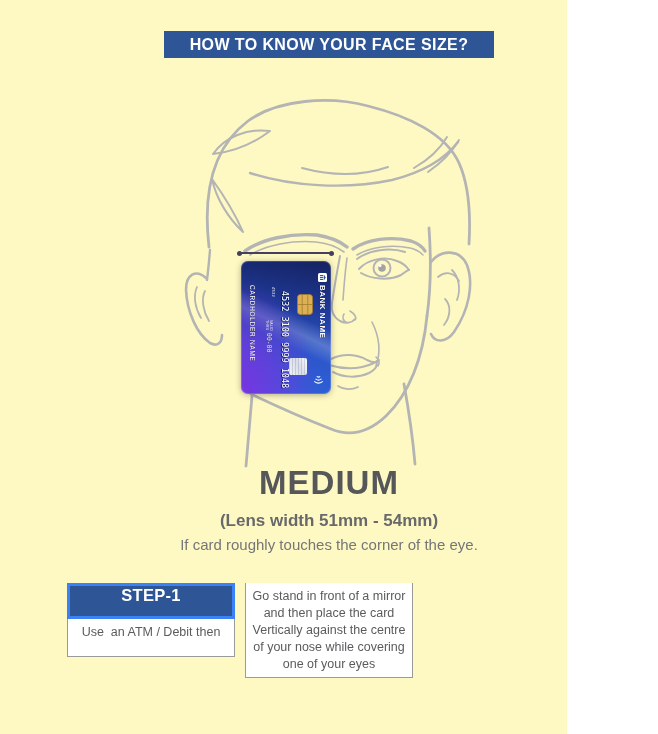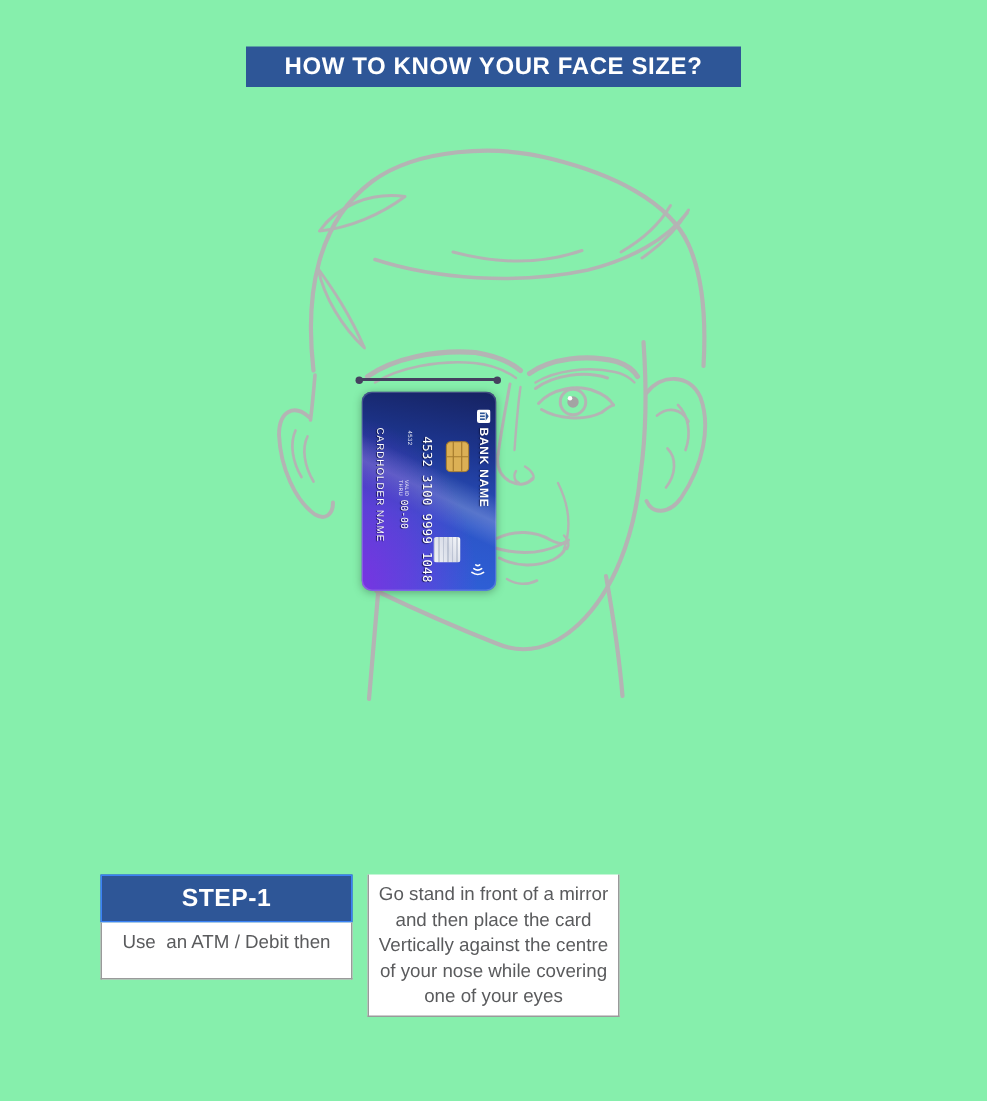--- a/index.html
+++ b/index.html
@@ -1,16 +1,16 @@
 <!DOCTYPE html>
 <html><head>
 <meta charset="utf-8">
 <style>
   html,body{margin:0;padding:0;background:#ffffff;}
-  .page{position:relative;width:658px;height:734px;background:#86efac;overflow:hidden;
+  .page{position:relative;width:567px;height:734px;background:#fef9c3;overflow:hidden;
         font-family:"Liberation Sans", sans-serif;}
 
   
   .banner{position:absolute;left:164px;top:31px;width:330px;height:27px;background:#2e5697;
           display:flex;align-items:center;justify-content:center;}
   .banner span{color:#ffffff;font-size:16px;font-weight:bold;letter-spacing:.4px;white-space:nowrap;}
 
   
   .face{position:absolute;left:0;top:0;}
 
@@ -53,22 +53,22 @@
   
   .result{position:absolute;left:0;top:466px;width:658px;text-align:center;}
   .size{font-size:33px;font-weight:bold;color:#565759;letter-spacing:1px;line-height:1;margin-bottom:12px;}
   .lens{font-size:17px;font-weight:bold;color:#68696b;margin-bottom:5px;}
   .desc{font-size:15px;color:#757678;}
 
   
   .steps{position:absolute;left:0;top:583px;width:658px;display:flex;justify-content:center;
          gap:10px;align-items:flex-start;}
   .step{width:168px;}
-  .step-head{height:30px;background:#2e5697;border:1px solid #3b82f6;display:flex;
-             align-items:center;justify-content:center;}
+  .step-head{height:30px;background:#2e5697;border:3px solid #3b82f6;display:flex;
+             justify-content:center;}
   .step-head span{color:#fff;font-size:16.5px;font-weight:bold;letter-spacing:.3px;}
   .step-body{border:1px solid #9a9a9a;border-top:none;background:#fff;padding:5px 6px;
              font-size:12.5px;line-height:1.35;color:#5a5b5d;text-align:center;white-space:pre-wrap;}
   .body-1{min-height:27px}.body-2{min-height:78px}.body-3{min-height:33px}
 </style>
 </head>
 <body>
 
 <div class="page">
 
@@ -167,20 +167,25 @@
       <div class="holder">CARDHOLDER NAME</div>
       <div class="holo"></div>
       <svg class="nfc" width="13" height="13" viewBox="0 0 13 13" stroke="#ffffff" stroke-width="1.1" fill="none" stroke-linecap="round">
         <path d="M3.6 5.2 a2.2 2.2 0 0 1 0 2.6"></path>
         <path d="M6.1 3.9 a4.3 4.3 0 0 1 0 5.2"></path>
         <path d="M8.6 2.6 a6.4 6.4 0 0 1 0 7.8"></path>
       </svg>
     </div>
   </div>
 
+  <div class="result">
+    <div class="size">MEDIUM</div>
+    <div class="lens">(Lens width 51mm - 54mm)</div>
+    <div class="desc">If card roughly touches the corner of the eye.</div>
+  </div>
 
   <div class="steps">
     <div class="step">
       <div class="step-head">
         <span>STEP-1</span>
       </div>
       <div class="step-body body-1">Use  an ATM / Debit then</div>
     </div>
     <div class="step">
       <div class="step-body body-2">Go stand in front of a mirror and then place the card Vertically against the centre of your nose while covering one of your eyes</div>

